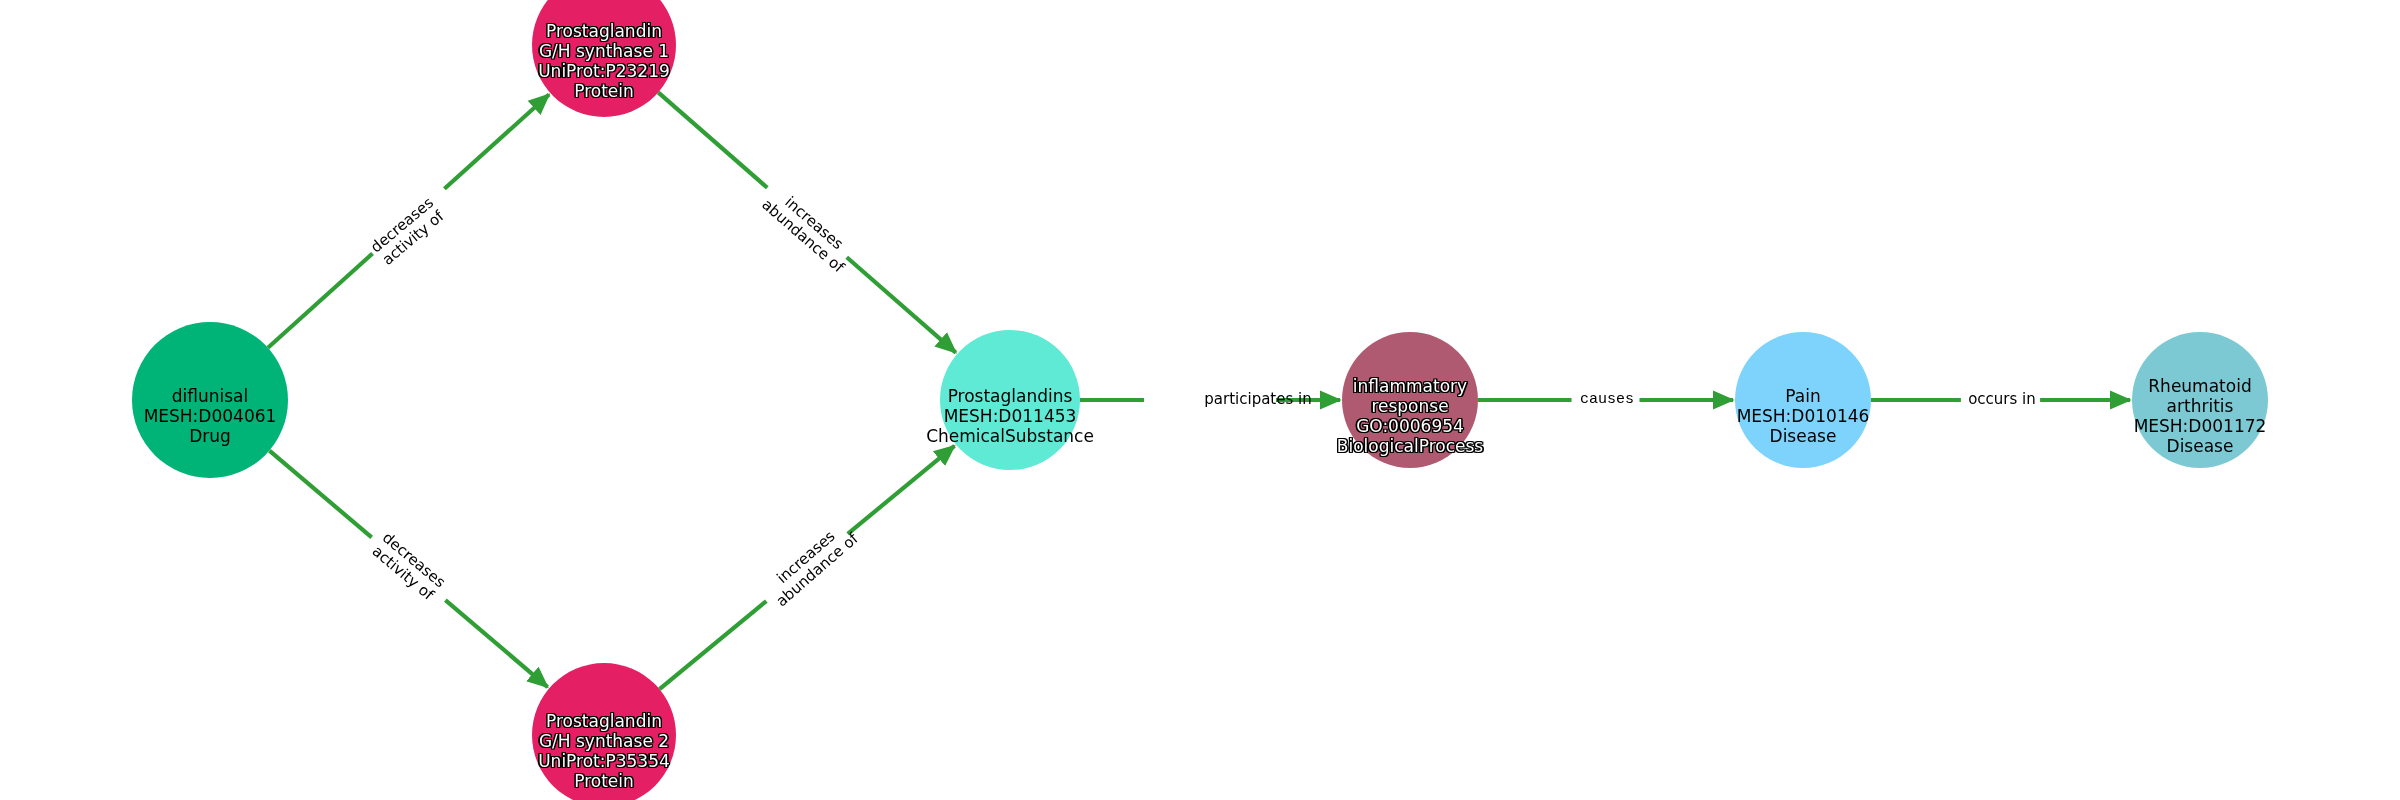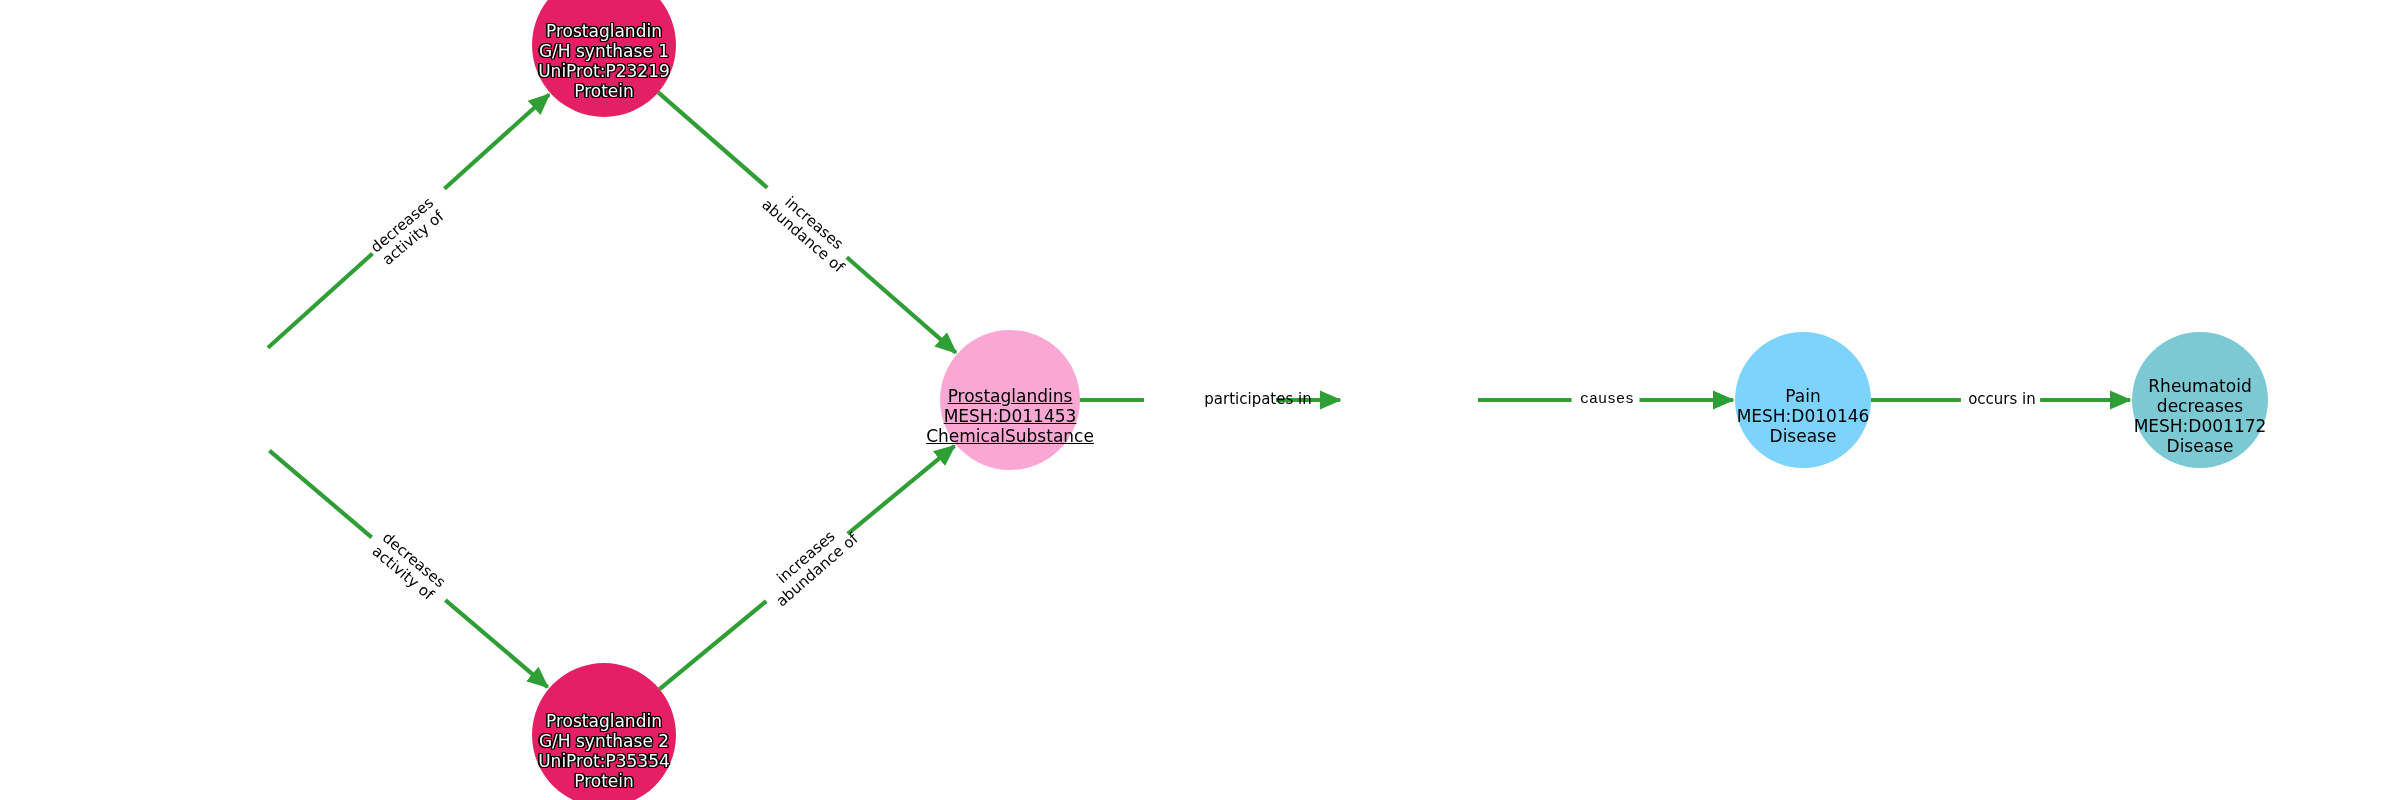--- a/index.html
+++ b/index.html
@@ -104,42 +104,53 @@
 activity of</div>
       <div class="edge-label on-white" style="left: 0px; top: 0px; transform: translate(-50%, -50%) translate(808px, 230px) rotate(41deg);">increases
 abundance of</div>
       <div class="edge-label on-white" style="left: 0px; top: 0px; transform: translate(-50%, -50%) translate(408px, 567px) rotate(40deg);">decreases
 activity of</div>
       <div class="edge-label on-white" style="left: 0px; top: 0px; transform: translate(-50%, -50%) translate(812px, 564px) rotate(-41deg);">increases
 abundance of</div>
       <div class="edge-label on-white" style="left: 0px; top: 0px; transform: translate(-50%, -50%) translate(1210px, 400px) rotate(0deg); margin-left: 48px;">participates in</div>
       <div class="edge-label on-white" style="left: 0px; top: 0px; transform: translate(-50%, -50%) translate(1607px, 400px) rotate(0deg); font-family: Liberation Mono, monospace;">causes</div>
       <div class="edge-label on-white" style="left: 0px; top: 0px; transform: translate(-50%, -50%) translate(2002px, 400px) rotate(0deg);">occurs in</div>
+      <div class="node" style="left: 132px; top: 322px; width: 156px; height: 156px; background: rgb(0, 179, 119);">
+        <div class="node-label label-dark">diflunisal
+MESH:D004061
+Drug</div>
+      </div>
       <div class="node" style="left: 532px; top: -27px; width: 144px; height: 144px; background: rgb(229, 31, 100);">
         <div class="node-label label-light">Prostaglandin
 G/H synthase 1
 UniProt:P23219
 Protein</div>
       </div>
       <div class="node" style="left: 532px; top: 663px; width: 144px; height: 144px; background: rgb(229, 31, 100);">
         <div class="node-label label-light">Prostaglandin
 G/H synthase 2
 UniProt:P35354
 Protein</div>
       </div>
-      <div class="node" style="left: 940px; top: 330px; width: 140px; height: 140px; background: #f9a8d4; text-decoration: underline;">
+      <div class="node" style="left: 940px; top: 330px; width: 140px; height: 140px; background: #5eead4;">
         <div class="node-label label-dark">Prostaglandins
 MESH:D011453
 ChemicalSubstance</div>
+      </div>
+      <div class="node" style="left: 1342px; top: 332px; width: 136px; height: 136px; background: rgb(176, 90, 114);">
+        <div class="node-label label-light">inflammatory
+response
+GO:0006954
+BiologicalProcess</div>
       </div>
       <div class="node" style="left: 1735px; top: 332px; width: 136px; height: 136px; background: #7dd3fc;">
         <div class="node-label label-dark">Pain
 MESH:D010146
 Disease</div>
       </div>
       <div class="node" style="left: 2132px; top: 332px; width: 136px; height: 136px; background: rgb(124, 201, 211);">
         <div class="node-label label-dark">Rheumatoid
-decreases
+arthritis
 MESH:D001172
 Disease</div>
       </div>
     </div>
 </div>
 
 </body></html>

